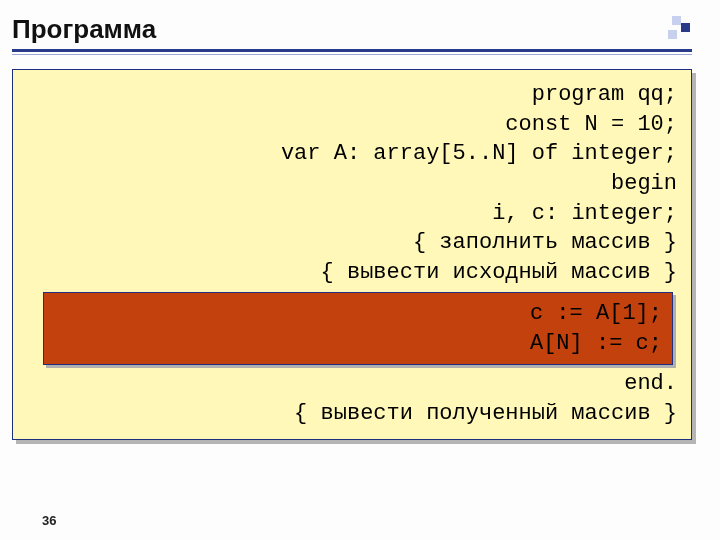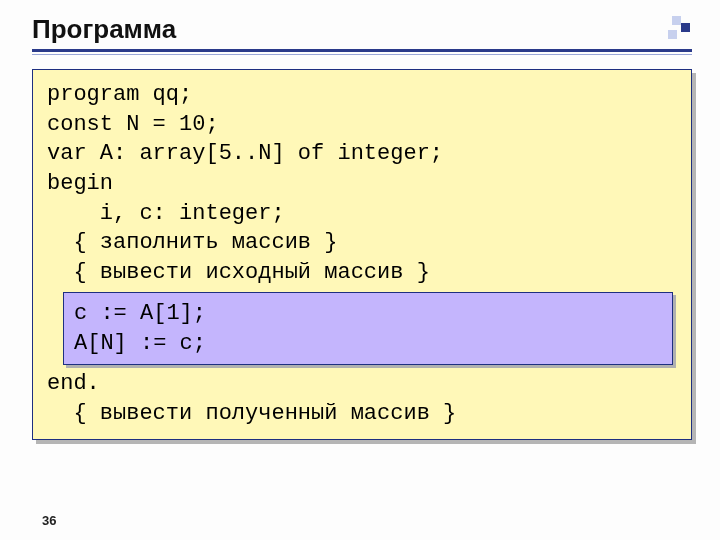--- a/index.html
+++ b/index.html
@@ -8,21 +8,21 @@
     width: 720px;
     height: 540px;
     background: #fdfdfd;
     font-family: Arial, Helvetica, sans-serif;
   }
   .slide {
     position: relative;
     width: 720px;
     height: 540px;
     box-sizing: border-box;
-    padding: 14px 28px 10px 32px;
+    padding: 14px 28px 10px 12px;
   }
   .title {
     font-weight: bold;
     font-size: 26px;
     color: #111;
     margin: 0 0 4px 0;
   }
   .hr-stack {
     margin-bottom: 14px;
   }
@@ -56,26 +56,27 @@
   .code-outer {
     position: relative;
     background: #fff8b8;
     border: 1px solid #1e2f80;
     box-shadow: 4px 4px 0 #b5b5b5;
     padding: 10px 14px 10px 14px;
     font-family: "Courier New", Courier, monospace;
     font-size: 22px;
     line-height: 1.35;
     color: #000;
+    text-align: right;
   }
   .code-outer .line {
     white-space: pre;
   }
   .inner-box {
-    background: #c4b5fd;
+    background: #c2410c;
     border: 1px solid #1e2f80;
     box-shadow: 3px 3px 0 #b0b0b0;
     margin: 4px 4px 4px 16px;
     padding: 6px 10px 6px 10px;
   }
   .inner-box .line {
     white-space: pre;
   }
   .pagenum {
     position: absolute;

